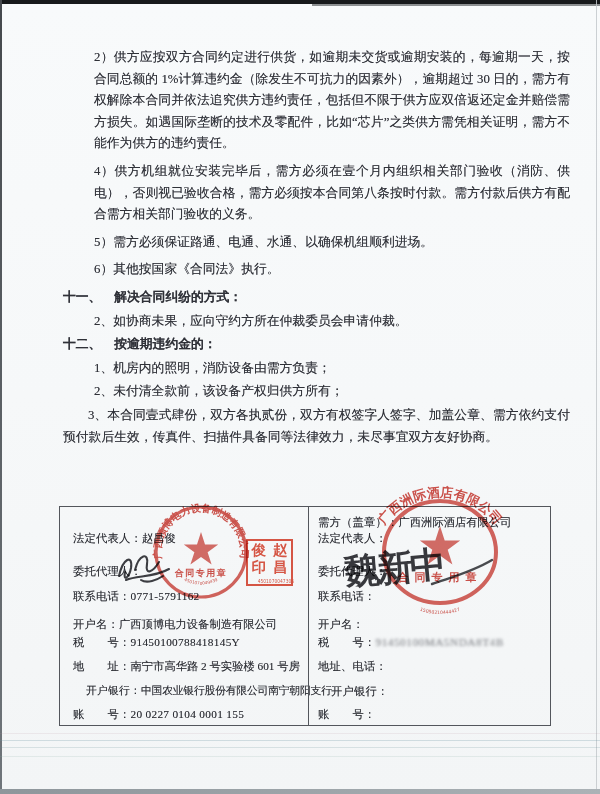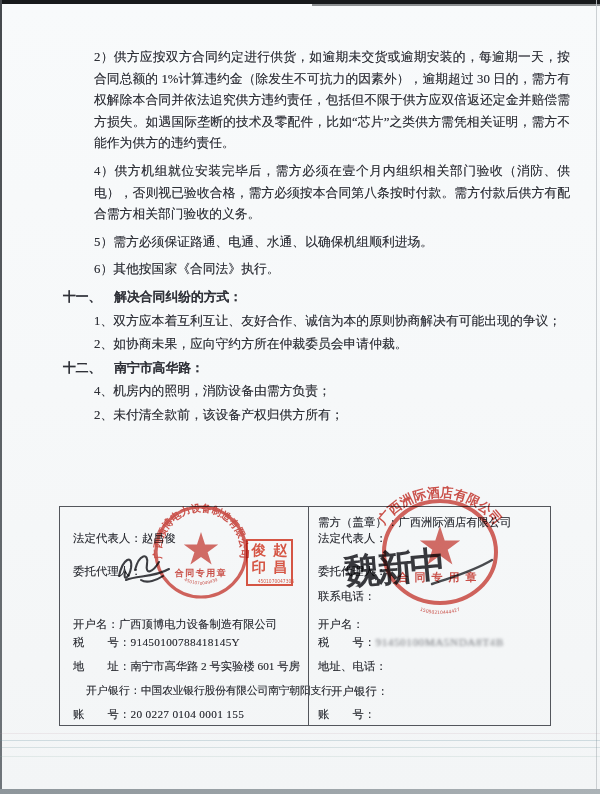--- a/index.html
+++ b/index.html
@@ -87,31 +87,32 @@
   <div class="scanline sl1"></div>
   <div class="scanline sl2"></div>
   <div class="scanline sl3"></div>
 
   <div class="content">
     <div class="cl para">2）供方应按双方合同约定进行供货，如逾期未交货或逾期安装的，每逾期一天，按合同总额的 1%计算违约金（除发生不可抗力的因素外），逾期超过 30 日的，需方有权解除本合同并依法追究供方违约责任，包括但不限于供方应双倍返还定金并赔偿需方损失。如遇国际垄断的技术及零配件，比如“芯片”之类供方需凭相关证明，需方不能作为供方的违约责任。</div>
     <div class="cl para">4）供方机组就位安装完毕后，需方必须在壹个月内组织相关部门验收（消防、供电），否则视已验收合格，需方必须按本合同第八条按时付款。需方付款后供方有配合需方相关部门验收的义务。</div>
     <div class="cl para">5）需方必须保证路通、电通、水通、以确保机组顺利进场。</div>
     <div class="cl para">6）其他按国家《合同法》执行。</div>
     <div class="cl section">十一、　解决合同纠纷的方式：</div>
-    <div class="cl sub">1、双方应本着互利互让、友好合作、诚信为本的原则协商解决有可能出现的争议；</div>
     <div class="cl sub">2、如协商未果，应向守约方所在仲裁委员会申请仲裁。</div>
-    <div class="cl section">十二、　南宁市高华路：</div>
-    <div class="cl sub">4、机房内的照明，消防设备由需方负责；</div>
+    <div class="cl section">十二、　按逾期违约金的：</div>
+    <div class="cl sub">1、机房内的照明，消防设备由需方负责；</div>
     <div class="cl sub">2、未付清全款前，该设备产权归供方所有；</div>
+    <div class="cl subwrap">3、本合同壹式肆份，双方各执贰份，双方有权签字人签字、加盖公章、需方依约支付预付款后生效，传真件、扫描件具备同等法律效力，未尽事宜双方友好协商。</div>
   </div>
 
   <div class="sig-table">
     <div class="cell sup">
       <div class="trow r1"><span class="lab">法定代表人：</span><span class="val">赵昌俊</span></div>
       <div class="trow r2"><span class="lab">委托代理人：</span><span class="val"></span></div>
+      <div class="trow r3"><span class="lab">联系电话：</span><span class="val mono">0771-5791162</span></div>
       <div class="trow r4"><span class="lab">开户名：</span><span class="val">广西顶博电力设备制造有限公司</span></div>
       <div class="trow r5"><span class="lab">税　　号：</span><span class="val mono">91450100788418145Y</span></div>
       <div class="trow r6"><span class="lab">地　　址：</span><span class="val">南宁市高华路 2 号实验楼 601 号房</span></div>
       <div class="trow r7 bankrow"><span class="lab">开户银行：</span><span class="val">中国农业银行股份有限公司南宁朝阳支行</span></div>
       <div class="trow r8"><span class="lab">账　　号：</span><span class="val mono">20 0227 0104 0001 155</span></div>
     </div>
     <div class="cell buy">
       <div class="trow r0"><span class="lab">需方（盖章）：</span><span class="val">广西洲际酒店有限公司</span></div>
       <div class="trow r1"><span class="lab">法定代表人：</span><span class="val"></span></div>
       <div class="trow r2"><span class="lab">委托代理人：</span><span class="val"></span></div>

